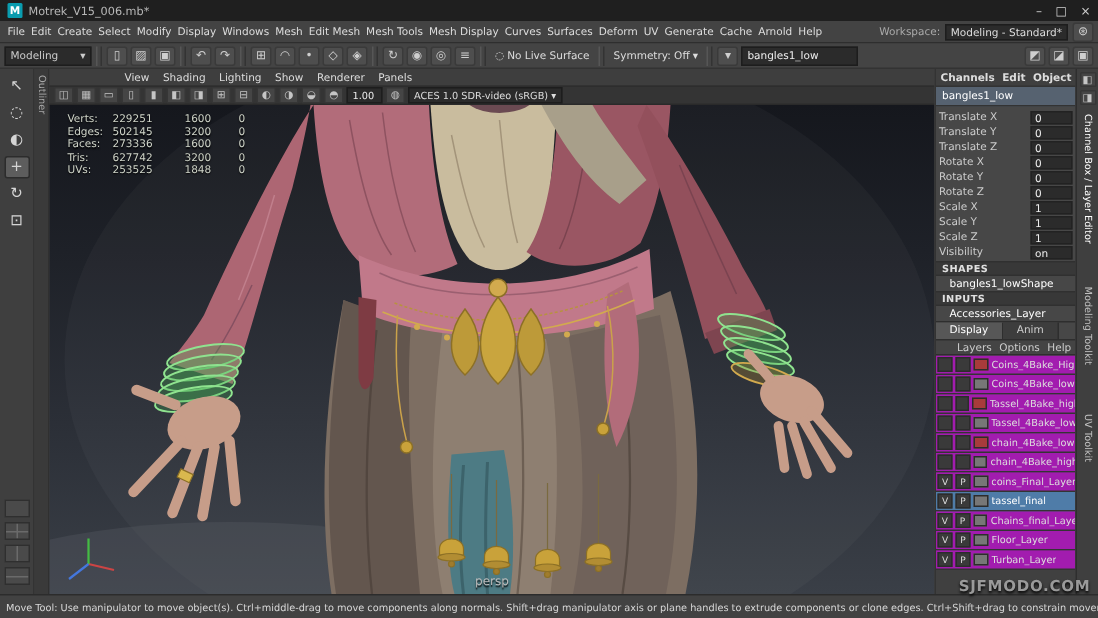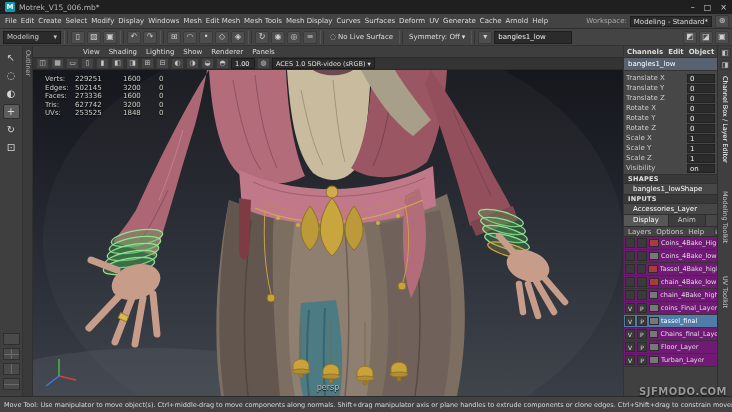--- a/index.html
+++ b/index.html
@@ -65,24 +65,24 @@
   .cb-objname { height:13px; background:#566270; color:#fff; display:flex; align-items:center; padding:0 4px; border-bottom:1px solid #333; }
   .cb-attrs { padding:2px 2px 1px; }
   .cb-row { display:flex; align-items:center; height:10px; }
   .cb-name { flex:1; text-align:left; padding-right:3px; color:#ccc; }
   .cb-val { width:28px; height:9px; background:#2b2b2b; border:1px solid #222; color:#eee; padding:0 2px; line-height:8px; }
   .cb-header { height:10px; background:#383838; color:#e0e0e0; font-weight:bold; font-size:6.5px; letter-spacing:.3px; display:flex; align-items:center; padding:0 4px; border-top:1px solid #303030; border-bottom:1px solid #303030; }
   .cb-subrow { height:10px; display:flex; align-items:center; padding-left:9px; color:#fff;text-align:right; }
   .le-tabs { display:flex; border-top:1px solid #2e2e2e; }
   .le-tab { padding:1px 9px 2px; background:#3d3d3d; color:#ccc; border-right:1px solid #2e2e2e; }
   .le-tab.active { background:#575757; color:#fff; }
-  .le-menu { height:11px; background:#444; border-top:1px solid #2e2e2e; border-bottom:1px solid #2e2e2e; display:flex; align-items:center; gap:5px; padding:0 4px; }
+  .le-menu { height:11px; background:#444; border-top:1px solid #2e2e2e; border-bottom:1px solid #2e2e2e; display:flex; align-items:center; gap:5px; padding:0 14px; }
   .le-menu .icon-xs { width:10px; height:9px; font-size:6px; }
   .le-list { flex:1; background:#404040; overflow:hidden; }
-  .layer-row { display:flex; align-items:center; height:13px; border-bottom:1px solid #343434; background:#701a75; color:#ddd; }
+  .layer-row { display:flex; align-items:center; height:13px; border-bottom:1px solid #343434; background:#a21caf; color:#ddd; }
   .layer-row.selected { background:#4f7ca8; color:#fff; }
   .lbox { width:10px; height:10px; margin:0 1px; background:#3a3a3a; border:1px solid #2c2c2c; font-size:6px; color:#ddd; display:flex; align-items:center; justify-content:center; }
   .lswatch { width:10px; height:8px; margin:0 2px 0 1px; background:#777; border:1px solid #2c2c2c; }
   .lswatch.sw-red { background:#a83b3b; }
   .lname { font-size:6.5px; white-space:nowrap; overflow:hidden; }
 
   
   .side-strip { position:absolute; right:0; top:46px; bottom:16px; width:15px; background:#3f3f3f; border-left:1px solid #2e2e2e; }
   .side-strip .icon-xs { margin:2px auto 1px; width:11px; height:10px; }
   .vtab { position:absolute; left:3px; writing-mode:vertical-rl; font-size:6.5px; color:#c0c0c0; white-space:nowrap; }
@@ -468,20 +468,26 @@
         </div>
       <div class="layer-row">
           <span class="lbox"></span>
           <span class="lbox"></span>
           <span class="lswatch sw-red"></span>
           <span class="lname">Tassel_4Bake_high</span>
         </div>
       <div class="layer-row">
           <span class="lbox"></span>
           <span class="lbox"></span>
+          <span class="lswatch"></span>
+          <span class="lname">Tassel_4Bake_low</span>
+        </div>
+      <div class="layer-row">
+          <span class="lbox"></span>
+          <span class="lbox"></span>
           <span class="lswatch sw-red"></span>
           <span class="lname">chain_4Bake_low</span>
         </div>
       <div class="layer-row">
           <span class="lbox"></span>
           <span class="lbox"></span>
           <span class="lswatch"></span>
           <span class="lname">chain_4Bake_high</span>
         </div>
       <div class="layer-row">

